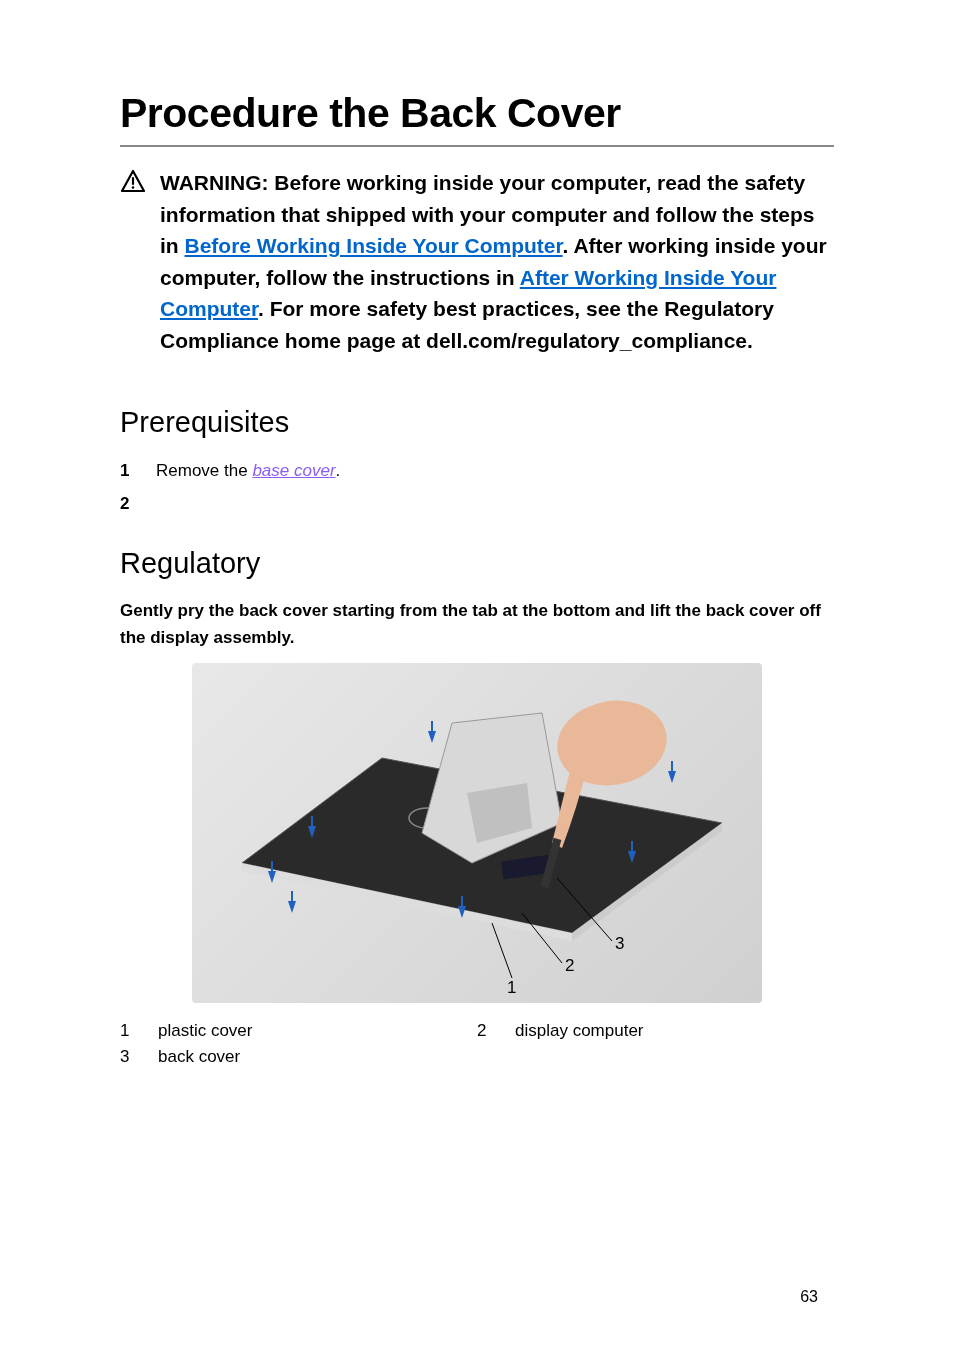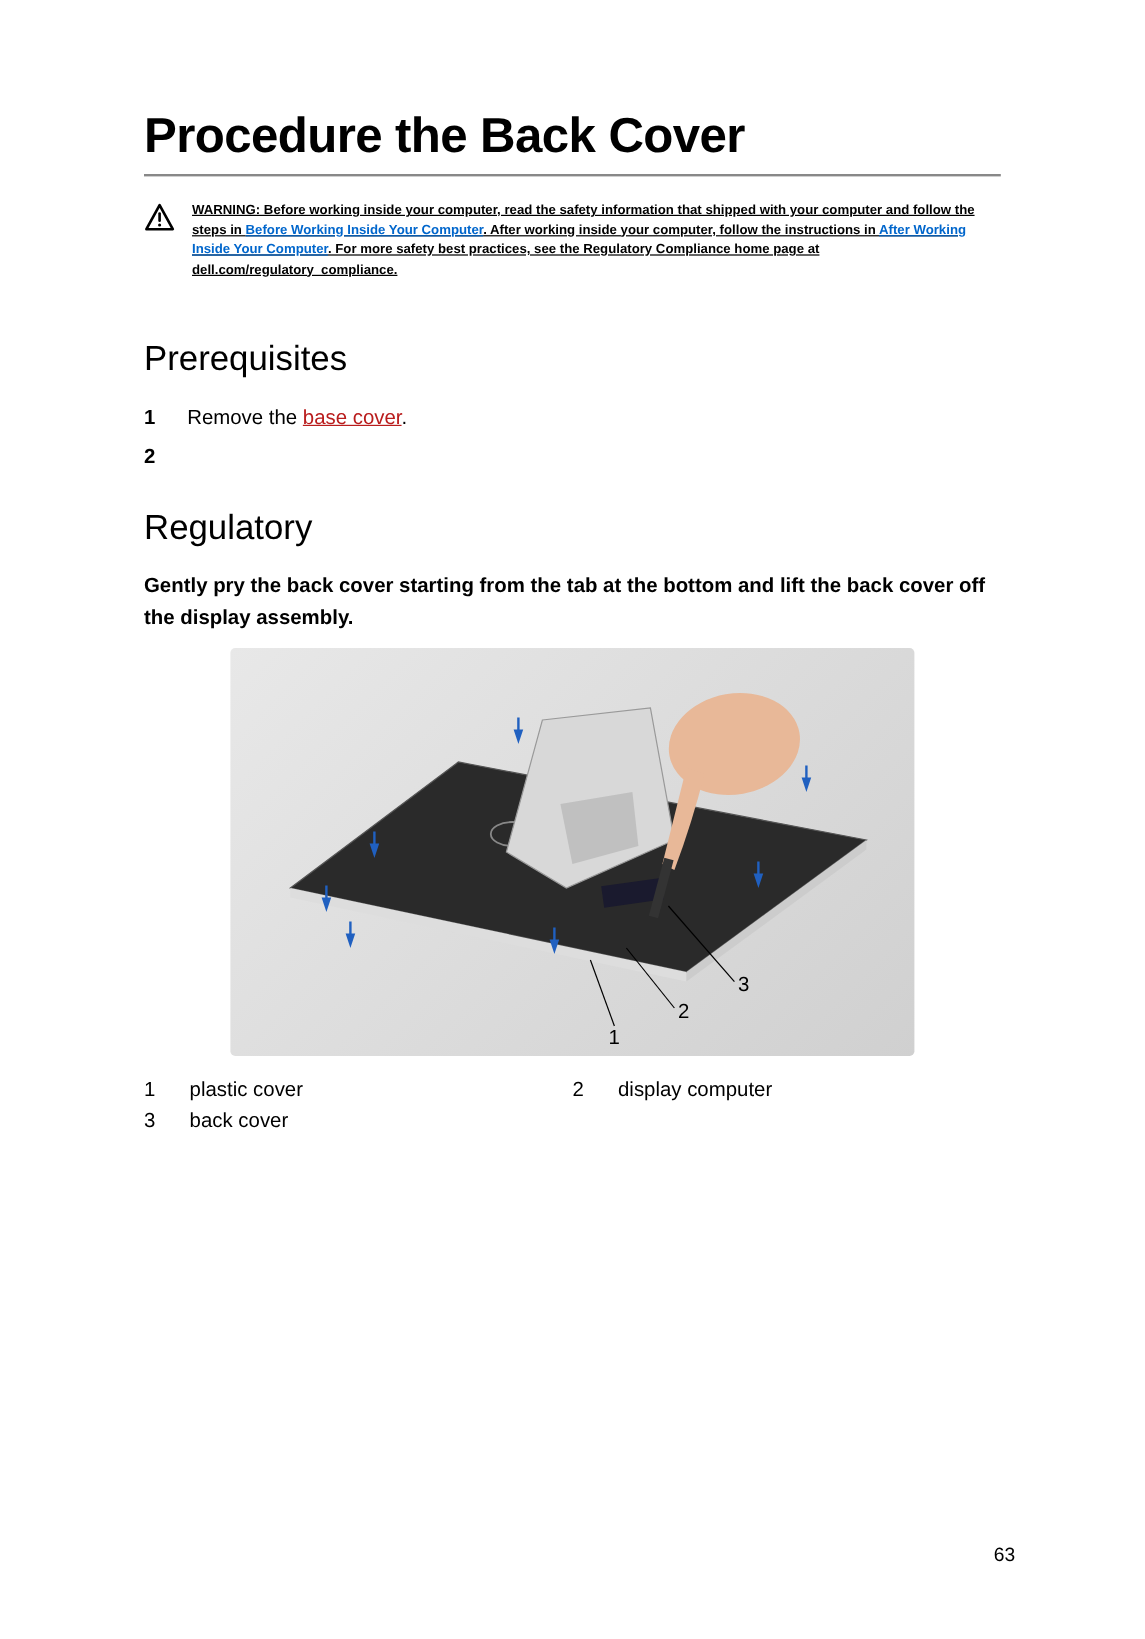--- a/index.html
+++ b/index.html
@@ -27,24 +27,23 @@
     .warning-block {
       display: flex;
       gap: 14px;
       margin-bottom: 50px;
     }
     .warning-icon {
       flex-shrink: 0;
       margin-top: 2px;
     }
     .warning-text {
-      font-size: 11px;
+      font-size: 21px;
       font-weight: 700;
       line-height: 1.5;
-      text-decoration: underline;
     }
     .link {
       color: #0066cc;
       text-decoration: underline;
       font-weight: 700;
     }
     h2 {
       font-size: 29px;
       font-weight: 400;
       margin-bottom: 18px;
@@ -61,22 +60,23 @@
       line-height: 1.6;
     }
     .prereq-num {
       font-weight: 700;
       width: 14px;
     }
     .prereq-text {
       font-weight: 400;
     }
     .link-inline {
-      color: #b91c1c;
+      color: #8b5cf6;
       text-decoration: underline;
+      font-style: italic;
     }
     .procedure-text {
       font-size: 17px;
       line-height: 1.55;
       margin-bottom: 12px;
       font-weight: 700;
     }
     .figure {
       display: flex;
       justify-content: center;
@@ -104,21 +104,21 @@
       display: flex;
       gap: 28px;
       width: 50%;
     }
     .callout-num {
       width: 10px;
     }
     .page-num {
       position: absolute;
       bottom: 60px;
-      right: 108px;
+      right: 136px;
       font-size: 16px;
     }
   </style>
 </head>
 <body>
 
 <h1>Procedure the Back Cover</h1>
 
 <div class="warning-block">
   <div class="warning-icon">

